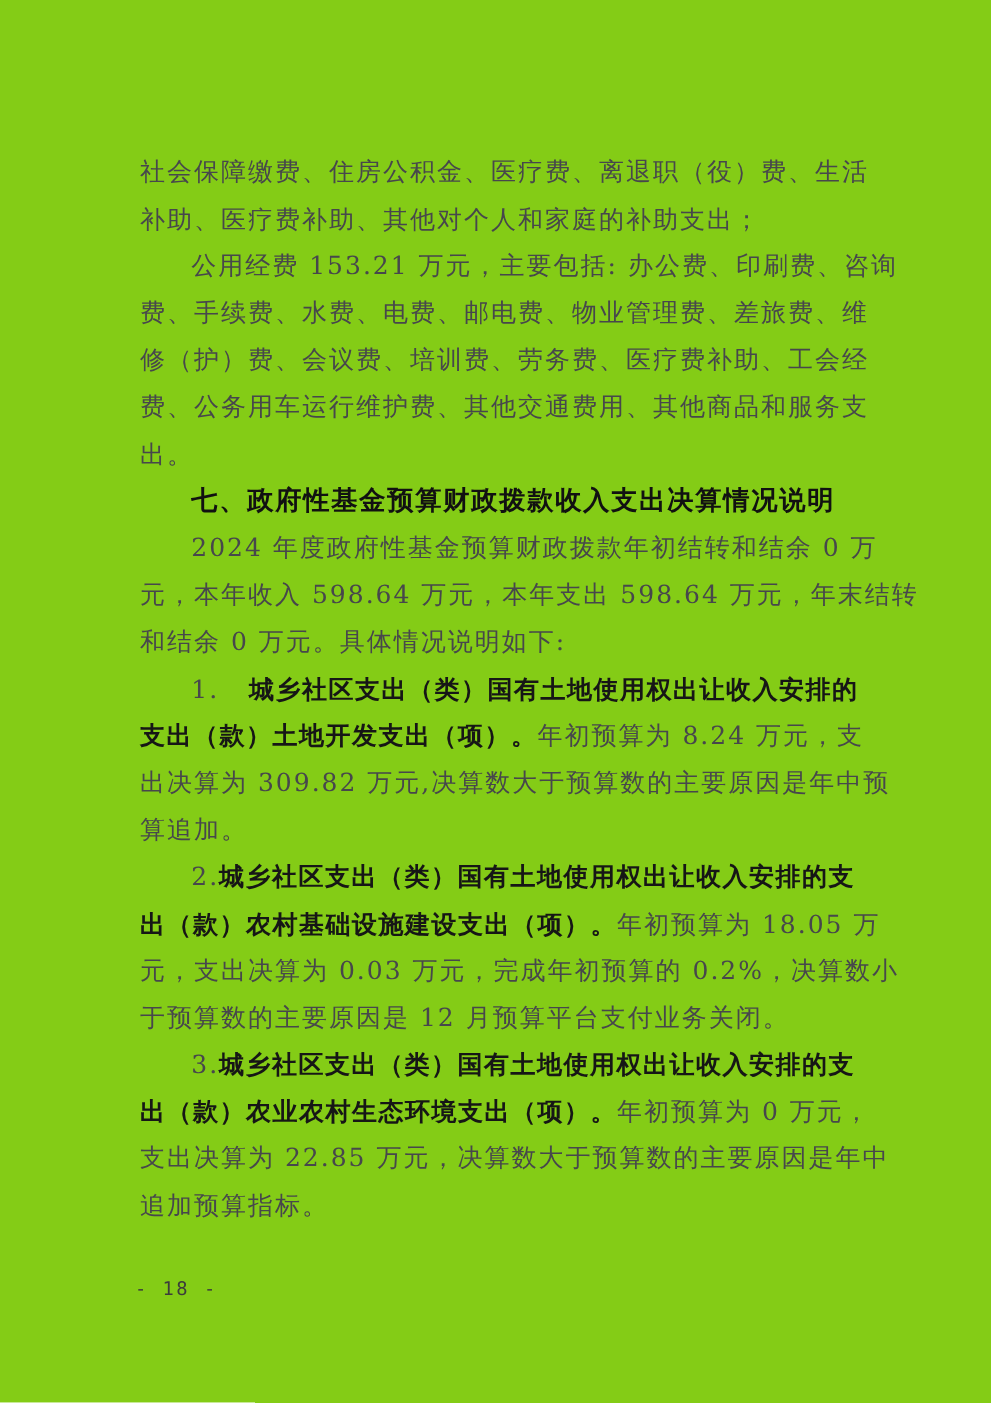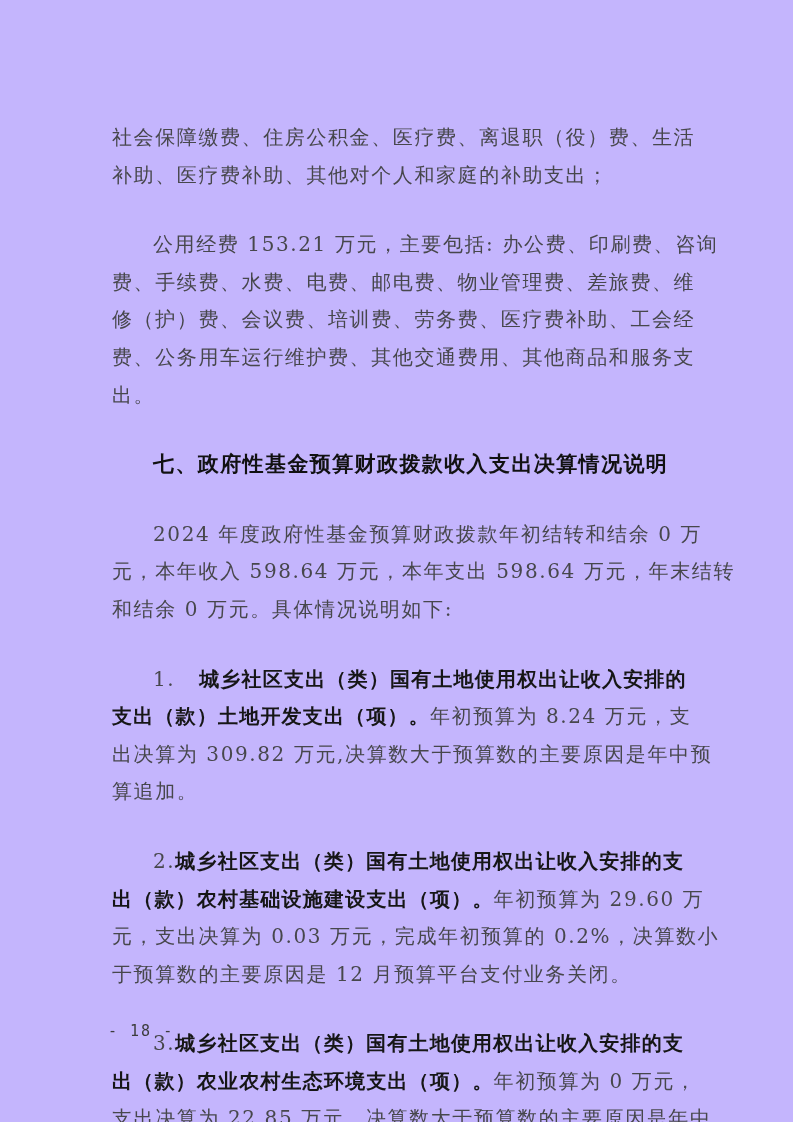--- a/index.html
+++ b/index.html
@@ -4,40 +4,39 @@
 <style>
   html, body {
     margin: 0;
     padding: 0;
     background: #ffffff;
   }
   .page {
     position: relative;
     width: 793px;
     height: 1122px;
-    background: #c4b5fd;
+    background: #84cc16;
     overflow: hidden;
     font-family: "DejaVu Serif", serif;
   }
   .content {
     position: absolute;
     left: 112px;
     top: 119px;
     width: 600px;
   }
   .line {
     line-height: 37.6px;
     font-size: 20px;
     white-space: pre;
     letter-spacing: 1.6px;
     color: #47474c;
   }
   .line.indent {
     text-indent: 41px;
-    margin-top: 32px;
   }
   .seg-normal {
     font-family: "DejaVu Serif", serif;
     color: #47474c;
     font-weight: 400;
   }
   .seg-bold {
     font-family: "DejaVu Sans", sans-serif;
     color: #161616;
     font-weight: 700;
@@ -75,21 +74,21 @@
       <div class="line"><span class="seg-normal">出。</span></div>
       <div class="line indent"><span class="seg-heading">七、政府性基金预算财政拨款收入支出决算情况说明</span></div>
       <div class="line indent"><span class="seg-normal">2024 年度政府性基金预算财政拨款年初结转和结余 0 万</span></div>
       <div class="line"><span class="seg-normal">元，本年收入 598.64 万元，本年支出 598.64 万元，年末结转</span></div>
       <div class="line"><span class="seg-normal">和结余 0 万元。具体情况说明如下:</span></div>
       <div class="line indent"><span class="seg-normal">1.   </span><span class="seg-bold">城乡社区支出（类）国有土地使用权出让收入安排的</span></div>
       <div class="line"><span class="seg-bold">支出（款）土地开发支出（项）。</span><span class="seg-normal">年初预算为 8.24 万元，支</span></div>
       <div class="line"><span class="seg-normal">出决算为 309.82 万元,决算数大于预算数的主要原因是年中预</span></div>
       <div class="line"><span class="seg-normal">算追加。</span></div>
       <div class="line indent"><span class="seg-normal">2.</span><span class="seg-bold">城乡社区支出（类）国有土地使用权出让收入安排的支</span></div>
-      <div class="line"><span class="seg-bold">出（款）农村基础设施建设支出（项）。</span><span class="seg-normal">年初预算为 29.60 万</span></div>
+      <div class="line"><span class="seg-bold">出（款）农村基础设施建设支出（项）。</span><span class="seg-normal">年初预算为 18.05 万</span></div>
       <div class="line"><span class="seg-normal">元，支出决算为 0.03 万元，完成年初预算的 0.2%，决算数小</span></div>
       <div class="line"><span class="seg-normal">于预算数的主要原因是 12 月预算平台支付业务关闭。</span></div>
       <div class="line indent"><span class="seg-normal">3.</span><span class="seg-bold">城乡社区支出（类）国有土地使用权出让收入安排的支</span></div>
       <div class="line"><span class="seg-bold">出（款）农业农村生态环境支出（项）。</span><span class="seg-normal">年初预算为 0 万元，</span></div>
       <div class="line"><span class="seg-normal">支出决算为 22.85 万元，决算数大于预算数的主要原因是年中</span></div>
       <div class="line"><span class="seg-normal">追加预算指标。</span></div>
     </div>
   <div class="page-number">- 18 -</div>
 </div>
 

